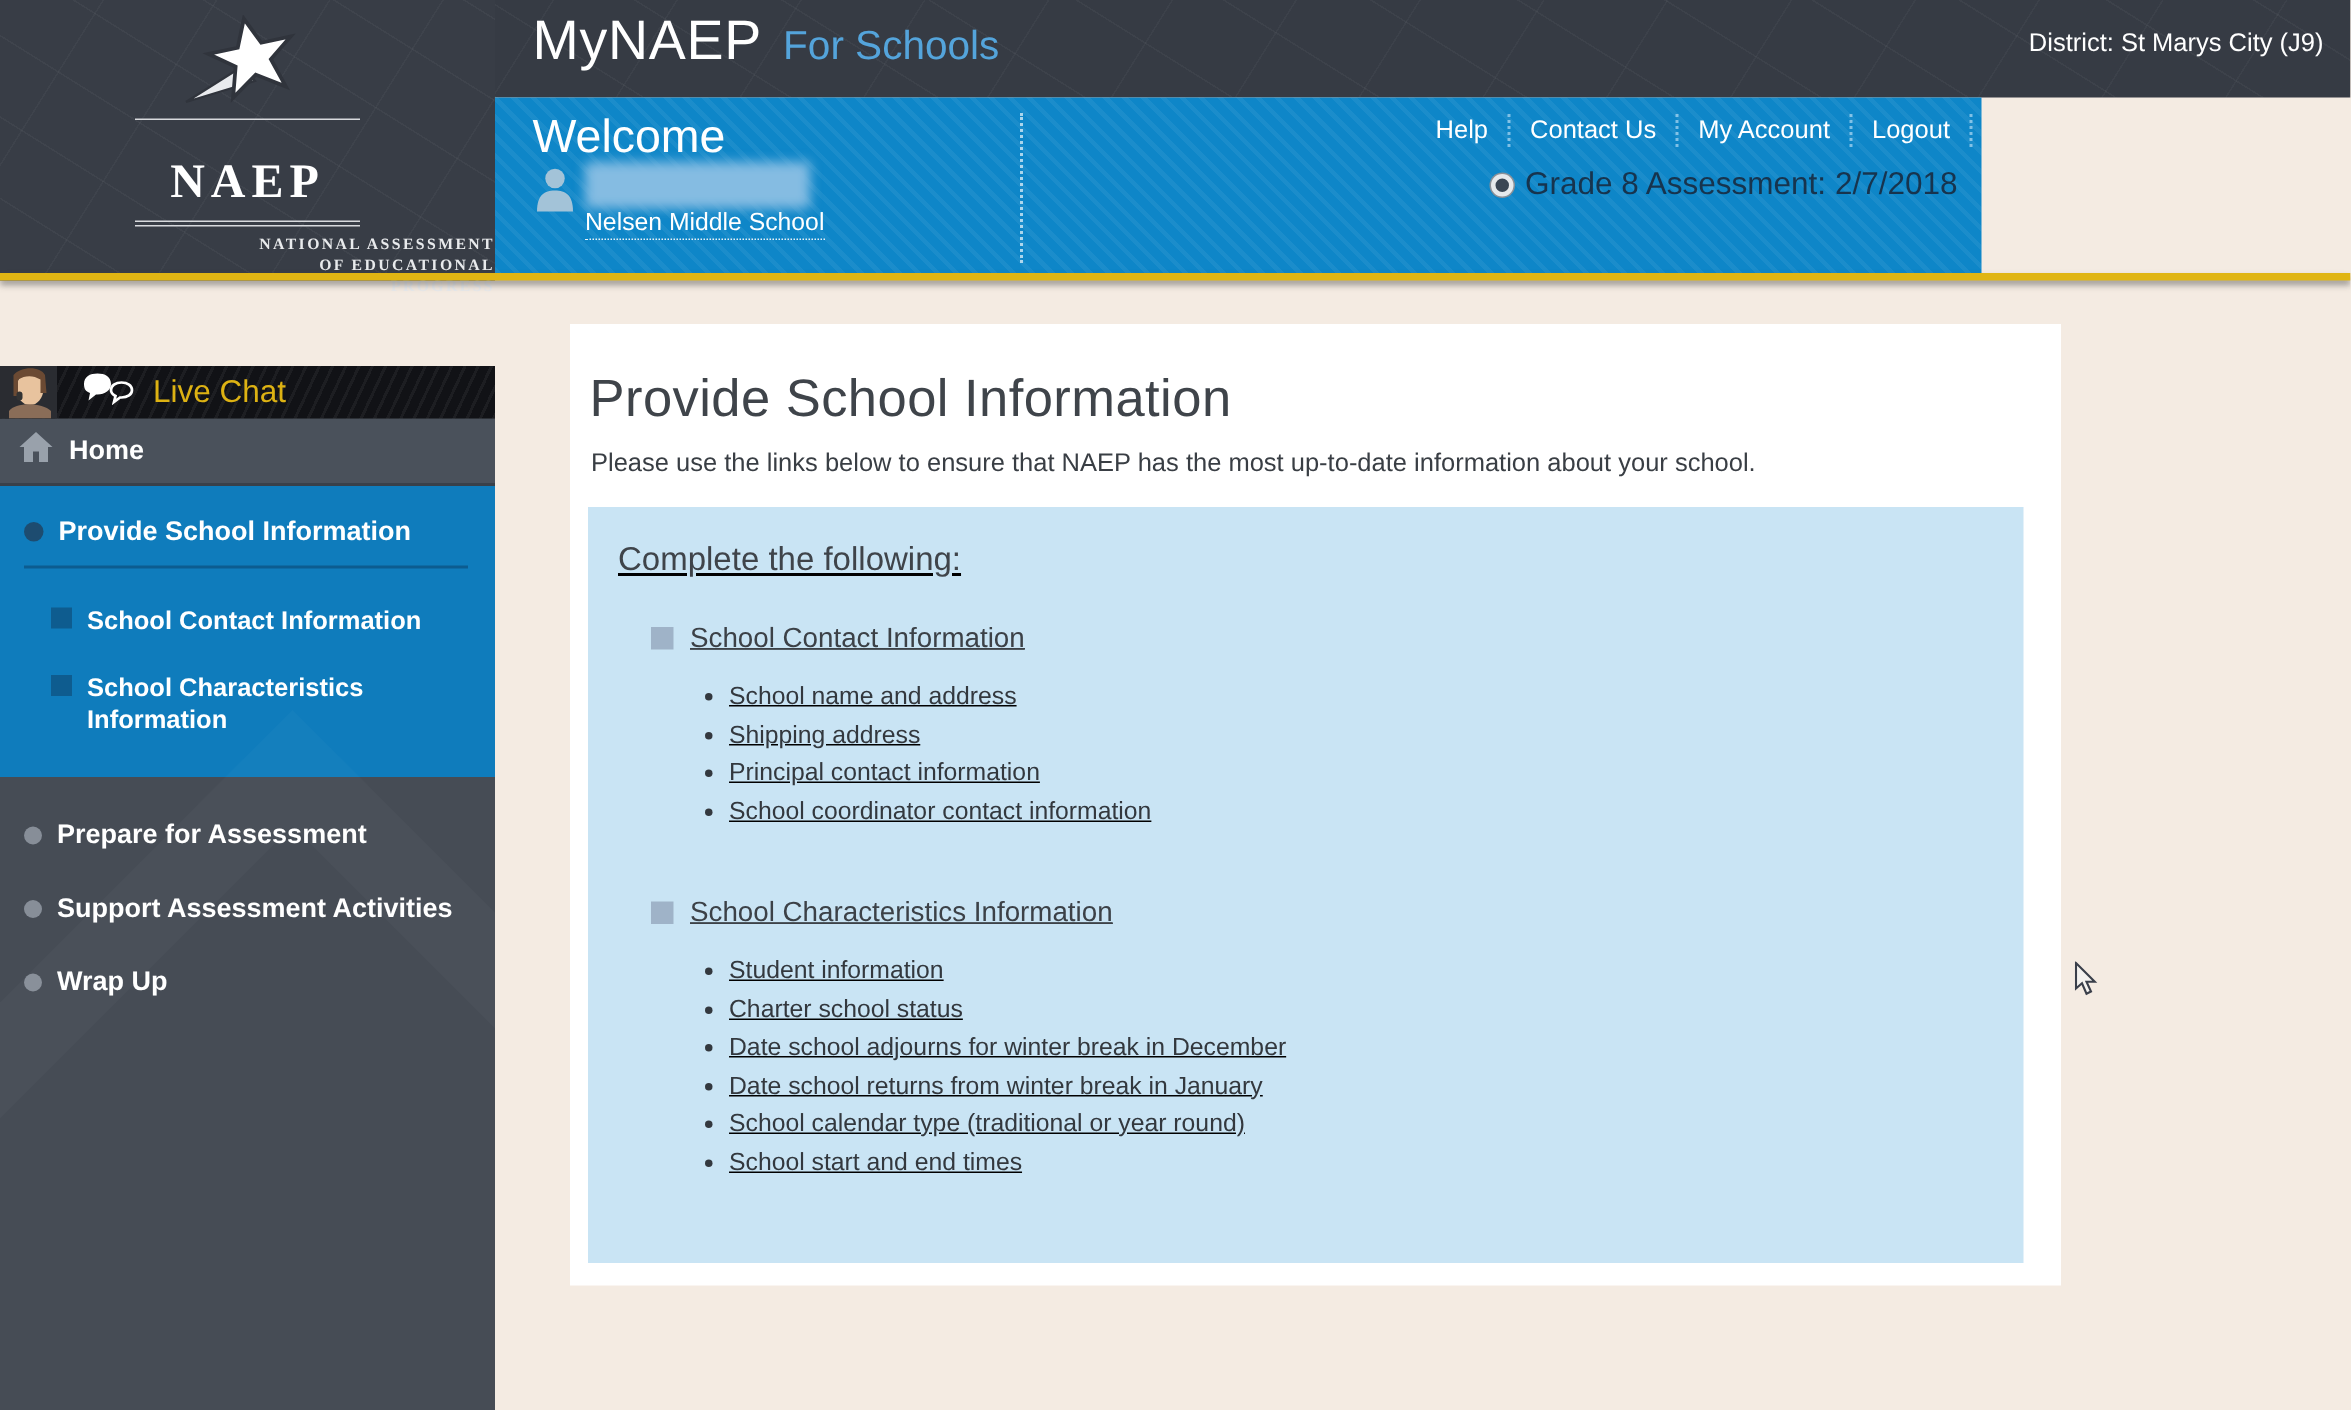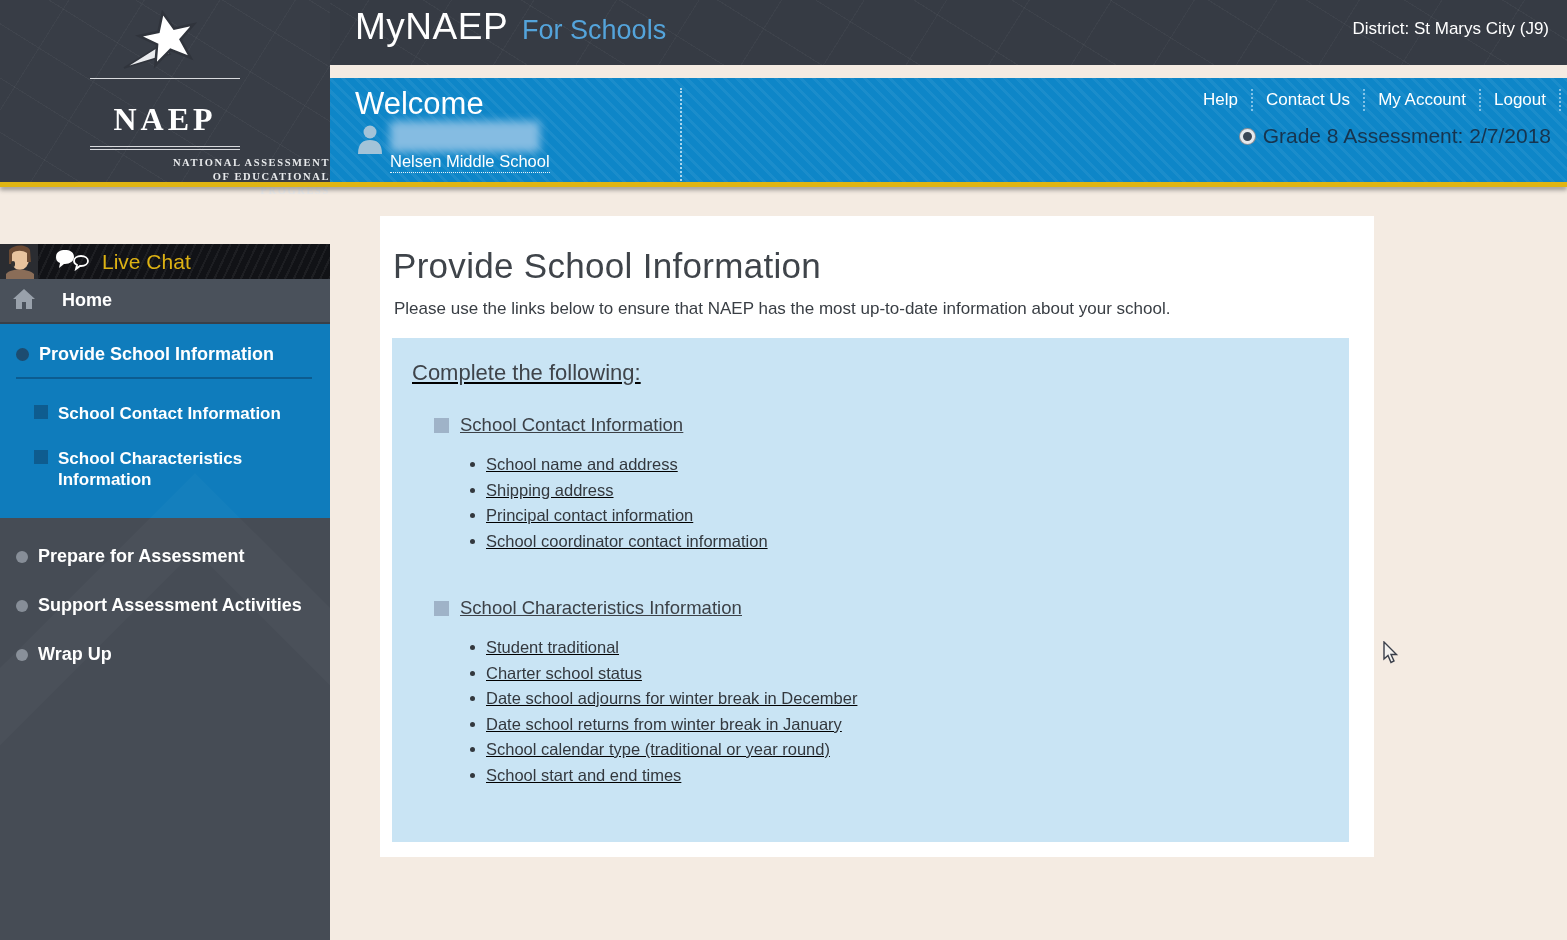--- a/index.html
+++ b/index.html
@@ -39,21 +39,21 @@
       repeating-linear-gradient(32deg, rgba(255,255,255,0.035) 0 1px, transparent 1px 52px),
       repeating-linear-gradient(-58deg, rgba(255,255,255,0.03) 0 1px, transparent 1px 70px);
   }
   .brand { position:absolute; left:25px; top:6px; display:flex; align-items:baseline; }
   .brand-main { color:#fff; font-size:37px; letter-spacing:0.5px; }
   .brand-suffix { color:#54A4DB; font-size:27px; margin-left:14px; }
   .district { position:absolute; right:18px; top:19px; color:#fff; font-size:17px; }
 
   
   .welcome-banner {
-    position:absolute; left:330px; top:78px; width:1237px; height:117px;
+    position:absolute; left:330px; top:65px; width:991px; height:117px;
     background:#0E86C8;
     background-image: repeating-linear-gradient(45deg, rgba(255,255,255,0.055) 0 3px, transparent 3px 9px);
     text-align: center;
   }
   .welcome-title { position:absolute; left:25px; top:8px; color:#fff; font-size:31px; font-weight:400; }
   .person-icon { position:absolute; left:27px; top:46px; }
   .blur-name {
     position:absolute; left:60px; top:43px; width:150px; height:31px;
     background:#85BCE2; filter:blur(4px); border-radius:2px;
   }
@@ -96,21 +96,21 @@
   .livechat {
     position:relative; height:35px; background:#111216; display:flex; align-items:center;
     background-image: repeating-linear-gradient(115deg, rgba(255,255,255,0.05) 0 2px, transparent 2px 8px);
   }
   .livechat-avatar { width:38px; height:35px; flex:0 0 38px; }
   .livechat-label { color:#DDB213; font-size:21px; margin-left:10px; }
   .chat-bubbles { margin-left:16px; }
 
   .nav-home {
     height:45px; background:#4A515B; border-bottom:2px solid #394049;
-    display:flex; align-items:center; padding-left:12px; gap:26px; cursor:pointer;
+    display:flex; align-items:center; padding-left:12px; gap:10px; cursor:pointer;
   }
   .nav-label { color:#fff; font-size:18px; font-weight:bold; }
 
   .nav-active-group { background:#0F7CBC; padding:20px 0 28px 0; }
   .nav-active-row { display:flex; align-items:center; gap:10px; padding-left:16px; cursor:pointer; }
   .dot-bullet-navy { width:13px; height:13px; border-radius:50%; background:#1D4C70; flex:0 0 13px; }
   .nav-active-divider { margin:12px 0 0 16px; width:296px; border-top:2px solid rgba(10,60,100,0.5); }
   .nav-sub-row { display:flex; align-items:flex-start; gap:10px; padding-left:34px; margin-top:24px; cursor:pointer; }
   .sq-bullet { width:14px; height:14px; background:rgba(15,65,105,0.55); flex:0 0 14px; margin-top:2px; }
   .nav-sub-label { color:#fff; font-size:17px; font-weight:bold; line-height:21px; max-width:230px; }
@@ -289,21 +289,21 @@
         <li>Shipping address</li>
         <li>Principal contact information</li>
         <li>School coordinator contact information</li>
       </ul>
 
       <div class="link-row second">
         <span class="sq-bullet-lt"></span>
         <a class="doc-link">School Characteristics Information</a>
       </div>
       <ul class="bullet-list">
-        <li>Student traditional</li>
+        <li>Student information</li>
         <li>Charter school status</li>
         <li>Date school adjourns for winter break in December</li>
         <li>Date school returns from winter break in January</li>
         <li>School calendar type (traditional or year round)</li>
         <li>School start and end times</li>
       </ul>
     </div>
   </div>
 </main>
 

